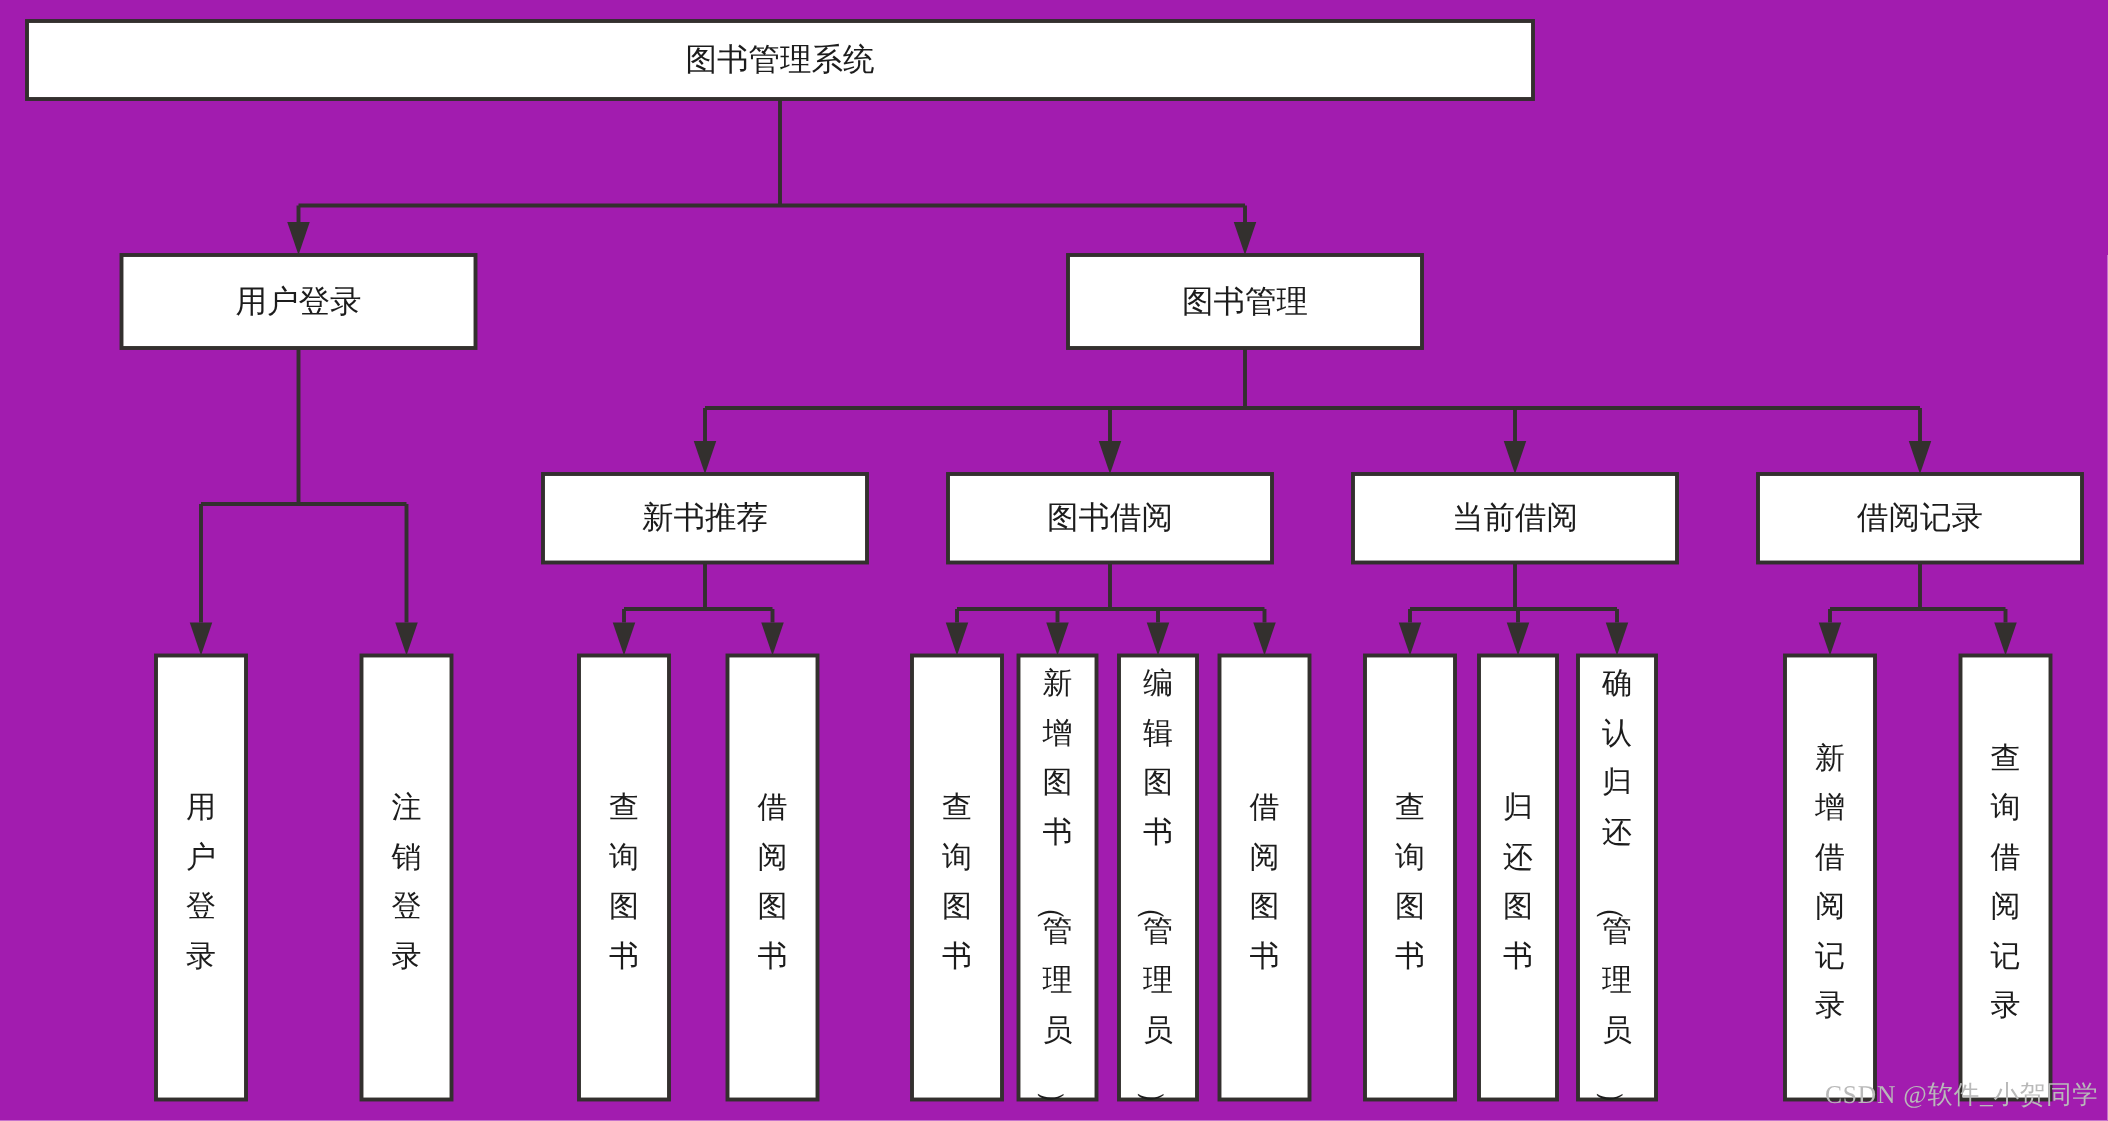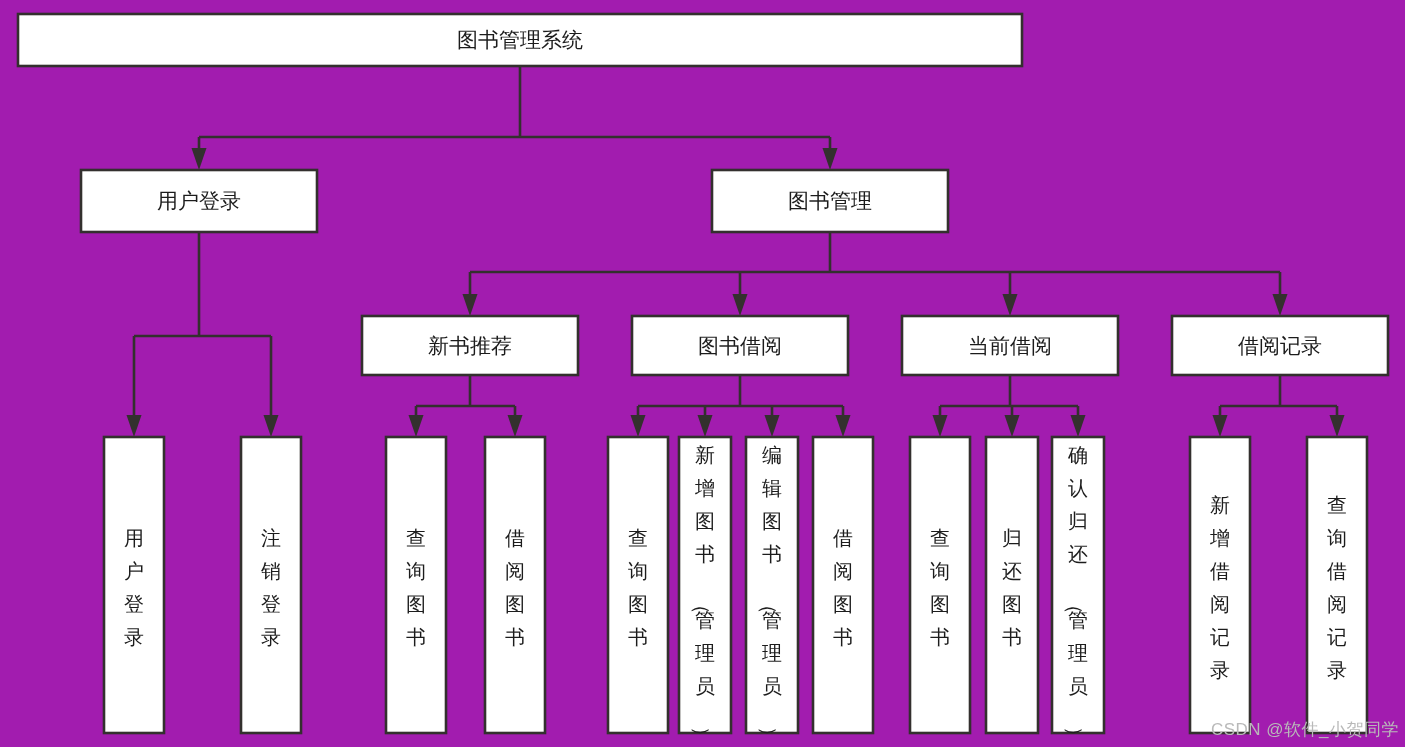--- a/index.html
+++ b/index.html
@@ -52,21 +52,21 @@
   .node-label-v {
     font-family: "DejaVu Sans", "Liberation Sans", sans-serif;
     font-size: 20px;
     fill: #1c1c1c;
     text-anchor: middle;
   }
   .watermark {
     position: absolute;
     right: 6px;
     bottom: 6px;
-    font-family: Liberation Sans, sans-serif;
+    font-family: Liberation Serif, serif;
     font-size: 17px;
     color: #b9b9b9;
     letter-spacing: 0.5px;
     white-space: nowrap;
     user-select: none;
   }
 </style>
 </head>
 <body>
 

